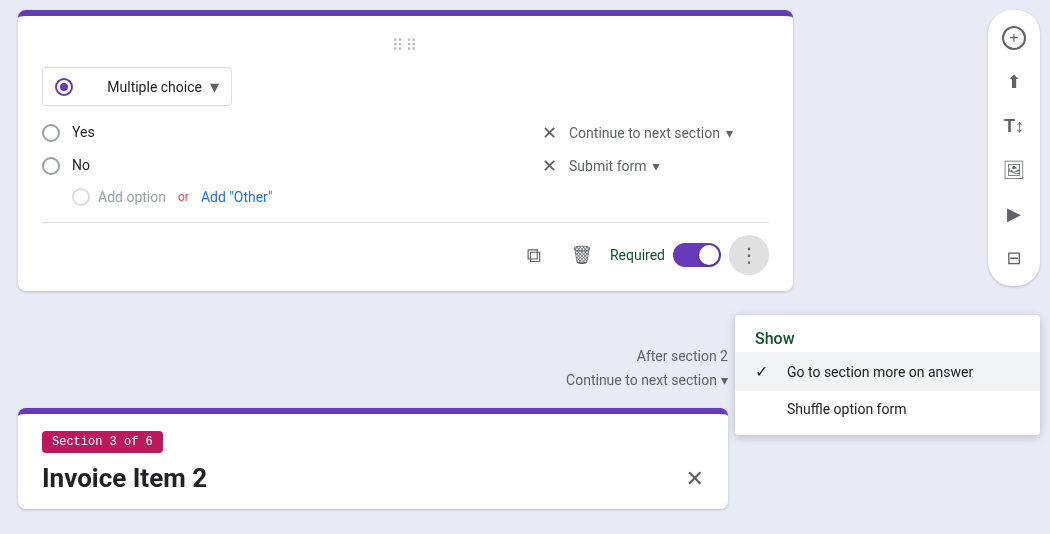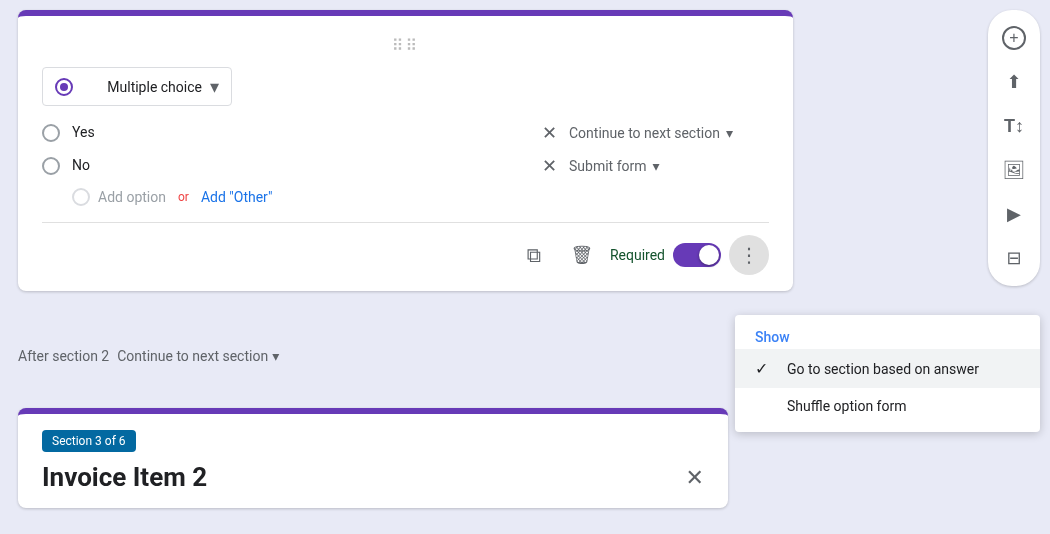--- a/index.html
+++ b/index.html
@@ -228,20 +228,21 @@
     
     .section-bar {
       position: absolute;
       top: 340px;
       left: 18px;
       width: 710px;
       display: flex;
       align-items: flex-end;
       gap: 8px;
       padding: 8px 0;
+      flex-direction: column;
     }
     .section-label {
       font-size: 14px;
       color: #5f6368;
     }
     .section-select-row {
       display: flex;
       align-items: center;
       gap: 4px;
       font-size: 14px;
@@ -256,26 +257,27 @@
       left: 18px;
       width: 710px;
       background: #fff;
       border-radius: 8px;
       border-top: 6px solid #673ab7;
       box-shadow: 0 1px 3px rgba(0,0,0,0.2);
       padding: 16px 24px;
     }
     .section-badge {
       display: inline-block;
-      background: #0369a1;
+      background: #be185d;
       color: #fff;
       font-size: 12px;
       padding: 4px 10px;
       border-radius: 4px;
       margin-bottom: 10px;
+      font-family: Liberation Mono, monospace;
     }
     .invoice-title {
       font-size: 26px;
       color: #202124;
       font-weight: 700;
     }
 
     
     .right-sidebar {
       position: absolute;
@@ -311,22 +313,22 @@
       top: 315px;
       right: 10px;
       width: 305px;
       background: #fff;
       border-radius: 4px;
       box-shadow: 0 2px 10px rgba(0,0,0,0.2);
       padding: 8px 0;
       z-index: 100;
     }
     .context-menu-header {
-      font-size: 14px;
-      color: #3b82f6;
+      font-size: 16px;
+      color: #14532d;
       padding: 6px 12px 4px 20px;
       font-weight: 500;
       text-transform: none;
     }
     .context-menu-item {
       display: flex;
       align-items: center;
       padding: 10px 20px;
       font-size: 14px;
       color: #202124;
@@ -445,19 +447,19 @@
   </button>
   <button class="sidebar-btn">
     <span style="font-size:18px;">⊟</span>
   </button>
 </div>
 
 <div class="context-menu">
   <div class="context-menu-header">Show</div>
   <div class="context-menu-item checked">
     <span class="check-icon">✓</span>
-    <span>Go to section based on answer</span>
+    <span>Go to section more on answer</span>
   </div>
   <div class="context-menu-item">
     <span class="check-icon"> </span>
     <span>Shuffle option form</span>
   </div>
 </div>
 
 </body></html>

